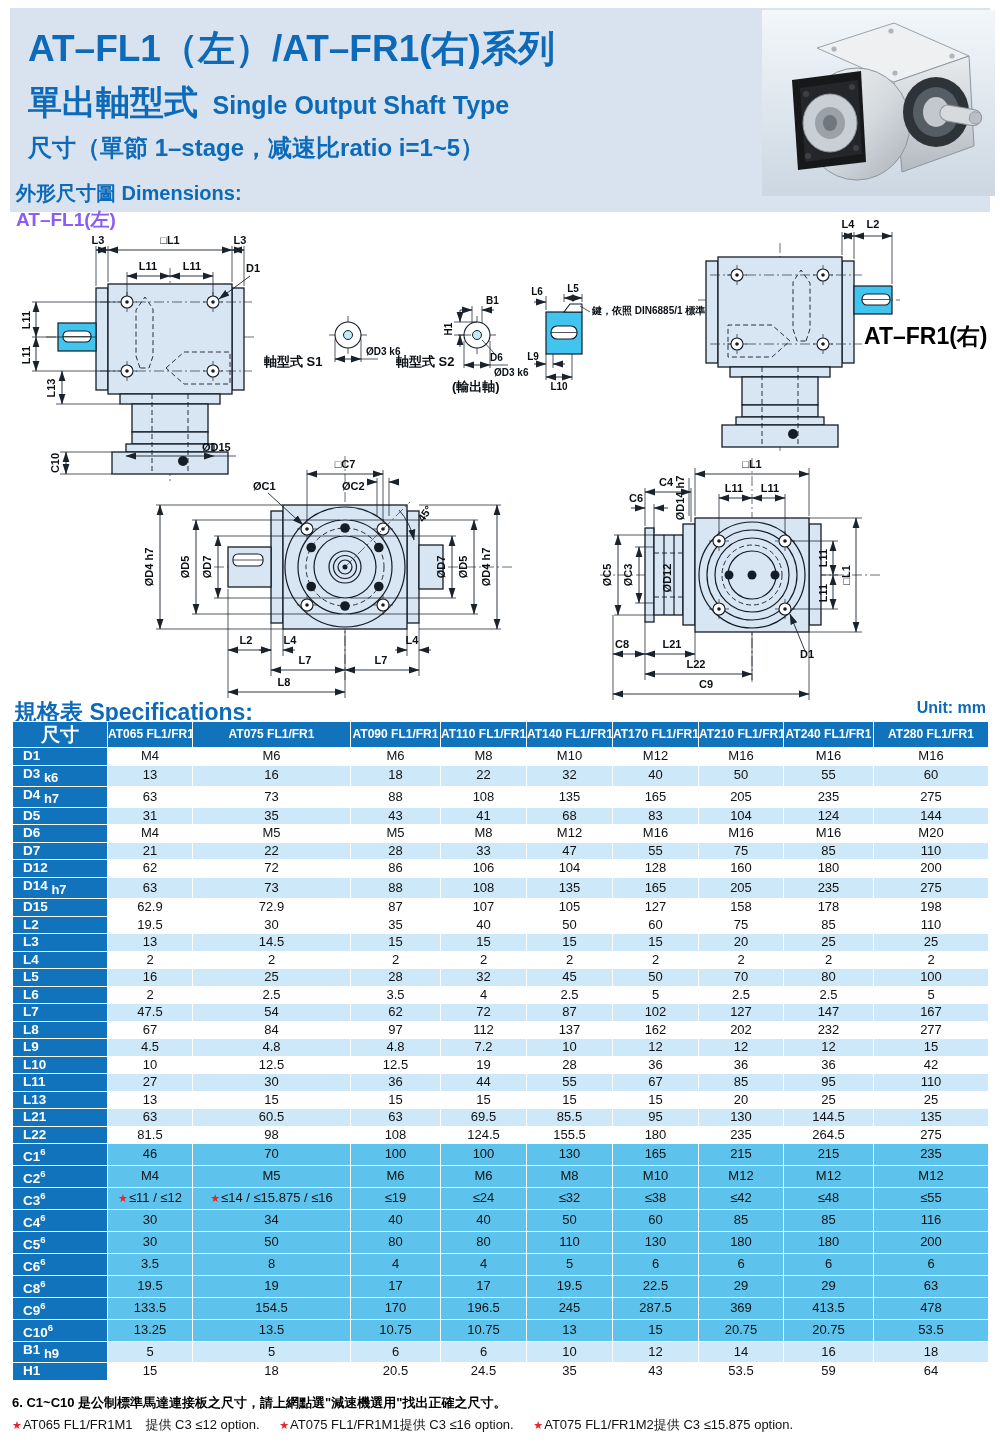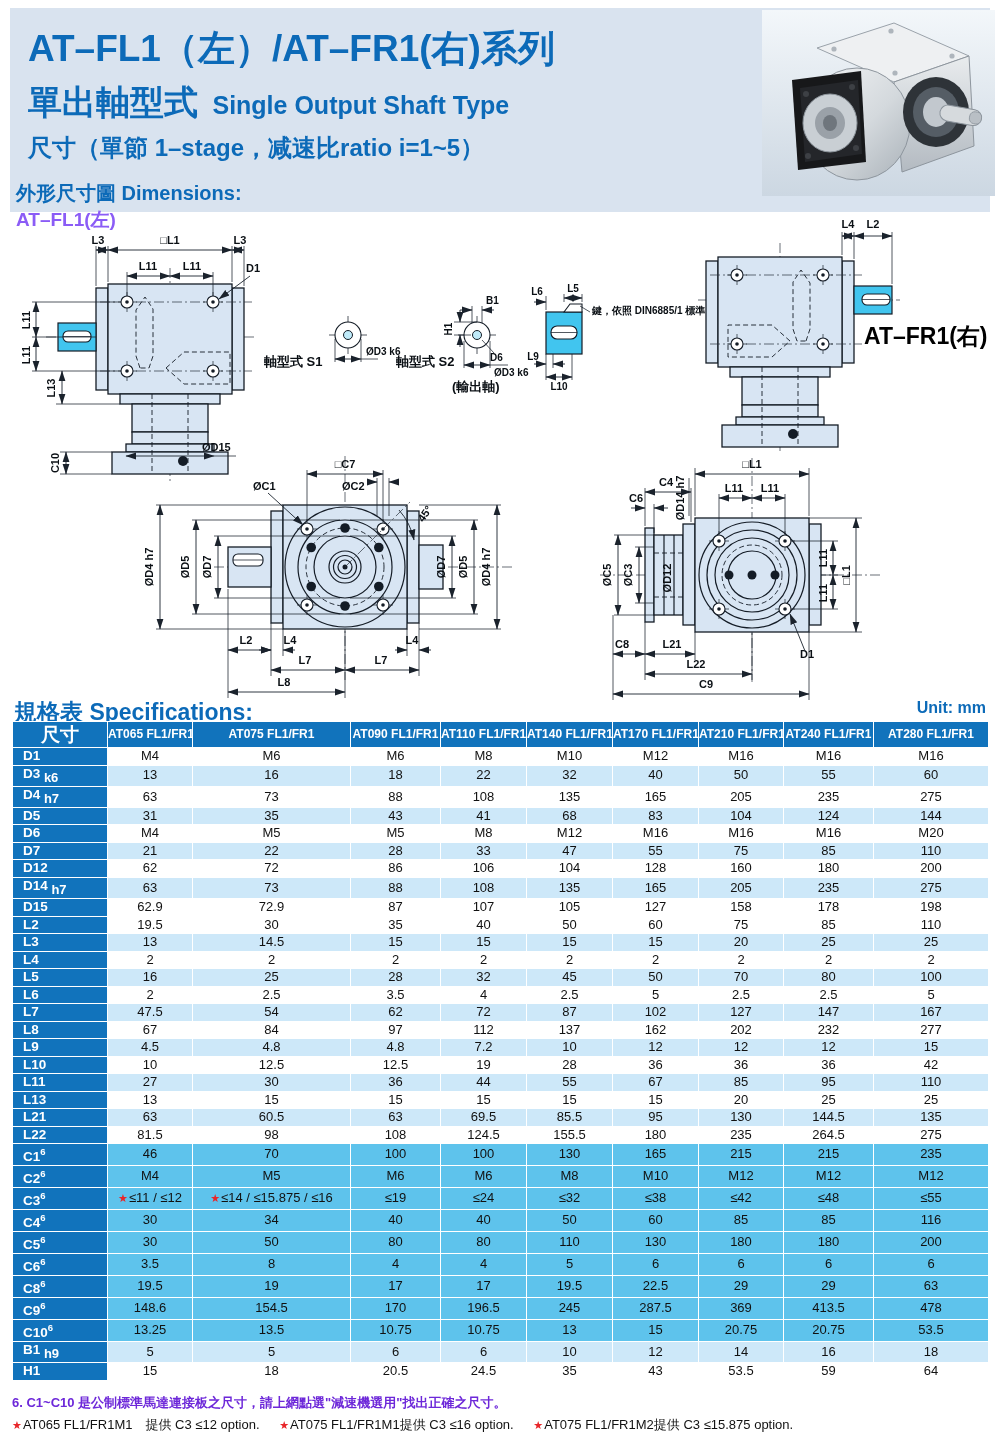--- a/index.html
+++ b/index.html
@@ -40,21 +40,21 @@
   table.spec thead th{background:#1173bc;color:#fff;font-size:12px;line-height:13px;padding:6px 0;}
   table.spec thead th.corner{font-size:19px;}
   table.spec tbody th{background:#1173bc;color:#fff;text-align:left;padding-left:10px;font-size:13.5px;}
   table.spec tbody th sub{font-size:13px;}
   table.spec tbody th sup{font-size:9.5px;}
   tr.row-wt td{background:#fff;}
   tr.row-lt td{background:#cde8f9;}
   tr.row-c td{background:#5ec3ec;}
   .star{color:#e8262a;font-size:11px;margin-right:1px;}
   
-  .note6{position:absolute;left:12px;top:1394px;font-size:13px;font-weight:bold;color:#6d28d9;}
+  .note6{position:absolute;left:12px;top:1394px;font-size:13px;font-weight:bold;color:#000000;}
   .opts{position:absolute;left:12px;top:1416px;font-size:13px;color:#111;}
   .opts .opt{margin-right:16px;}
 </style>
 </head>
 <body>
 
 <div id="page">
 
   <div class="band">
     <div class="t1">AT–FL1（左）/AT–FR1(右)系列</div>
@@ -841,21 +841,21 @@
           <td>17</td>
           <td>17</td>
           <td>19.5</td>
           <td>22.5</td>
           <td>29</td>
           <td>29</td>
           <td>63</td>
         </tr>
         <tr class="row-c">
           <th>C9<sup>6</sup></th>
-          <td>148.6</td>
+          <td>133.5</td>
           <td>154.5</td>
           <td>170</td>
           <td>196.5</td>
           <td>245</td>
           <td>287.5</td>
           <td>369</td>
           <td>413.5</td>
           <td>478</td>
         </tr>
         <tr class="row-c">

